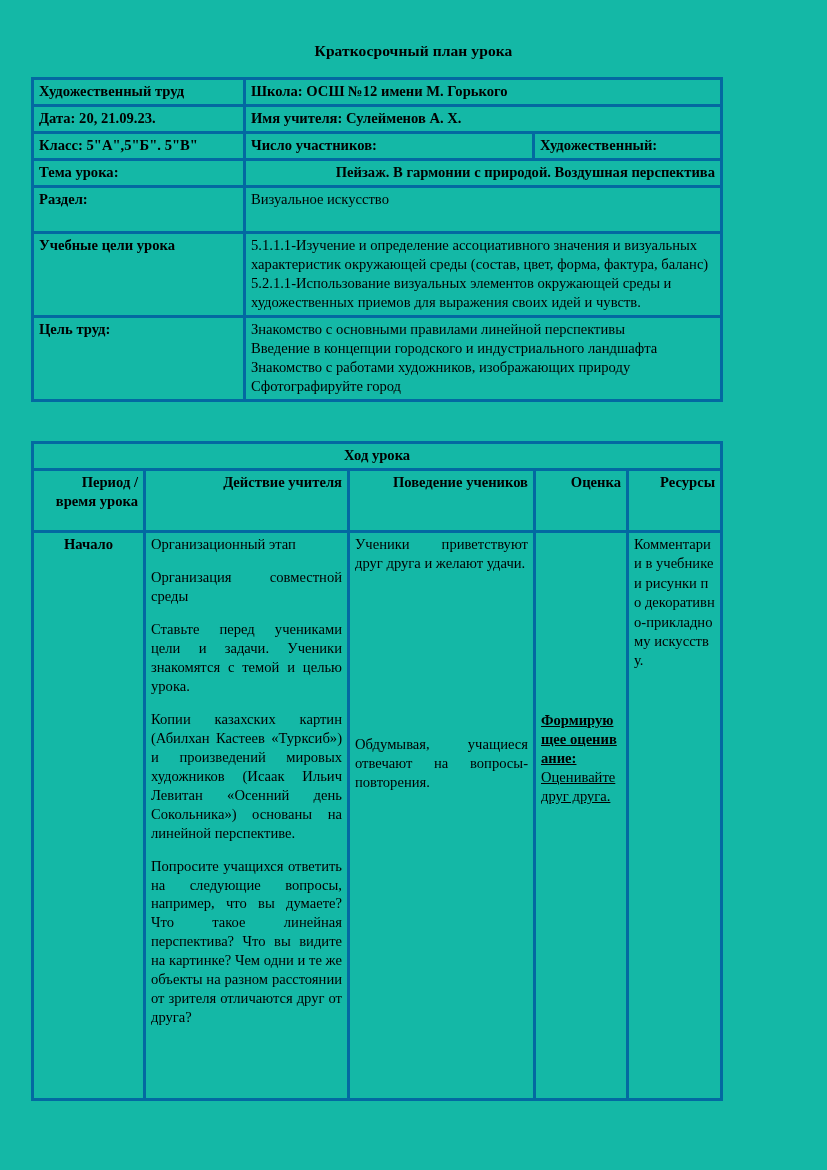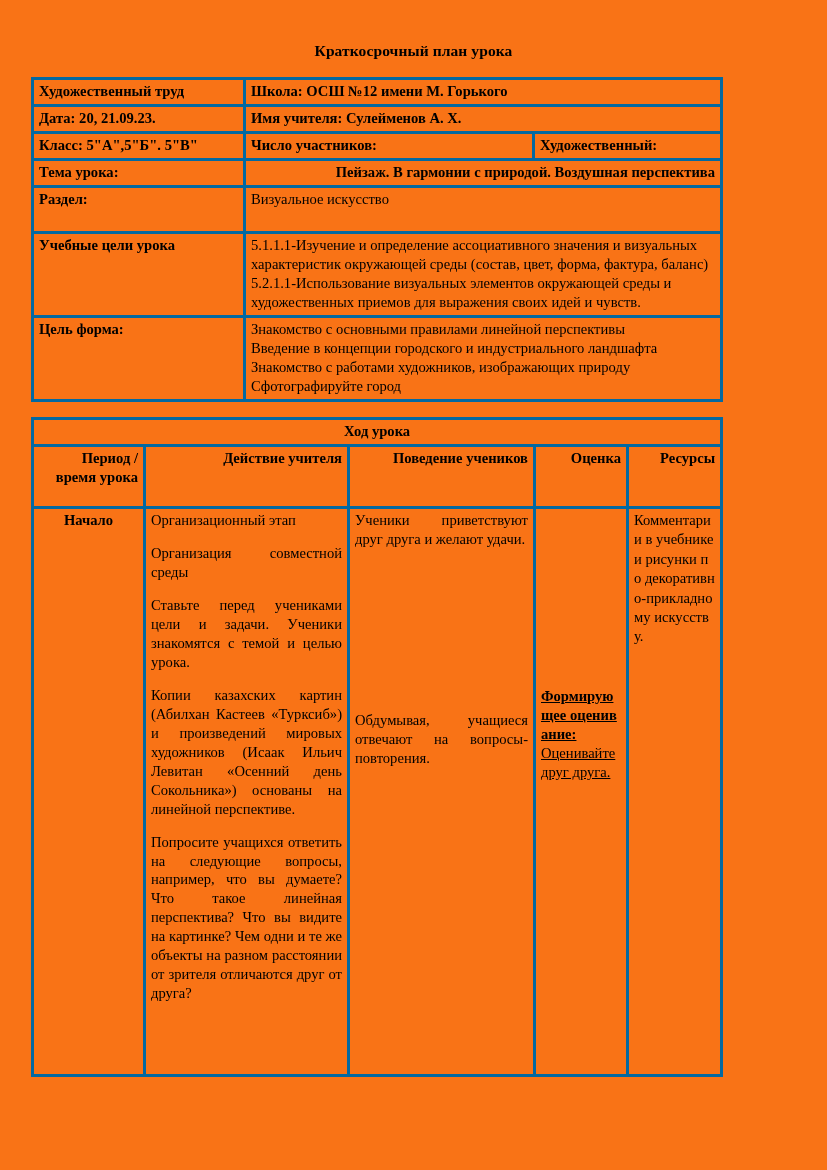--- a/index.html
+++ b/index.html
@@ -14,21 +14,21 @@
     font-family: "Liberation Serif", "DejaVu Serif", serif;
     color: #000000;
     -webkit-font-smoothing: antialiased;
   }
   .page {
     position: relative;
     width: 827px;
     height: 1170px;
     box-sizing: border-box;
     padding: 0;
-    background: #f97316;
+    background: #14b8a6;
   }
   .doc-title {
     position: absolute;
     top: 42px;
     left: 0;
     width: 827px;
     text-align: center;
     font-size: 15.5px;
     font-weight: bold;
     letter-spacing: 0.1px;
@@ -146,32 +146,32 @@
         <td class="razdel-cell" colspan="2">Визуальное искусство</td>
       </tr>
       <tr>
         <td class="b">Учебные цели урока</td>
         <td class="goals-cell" colspan="2">
           <span class="goal-line">5.1.1.1-Изучение и определение ассоциативного значения и визуальных характеристик окружающей среды (состав, цвет, форма, фактура, баланс)</span>
           <span class="goal-line">5.2.1.1-Использование визуальных элементов окружающей среды и художественных приемов для выражения своих идей и чувств.</span>
         </td>
       </tr>
       <tr>
-        <td class="b">Цель форма:</td>
+        <td class="b">Цель труд:</td>
         <td class="aim-cell" colspan="2">
           <span class="aim-line">Знакомство с основными правилами линейной перспективы</span>
           <span class="aim-line">Введение в концепции городского и индустриального ландшафта</span>
           <span class="aim-line">Знакомство с работами художников, изображающих природу</span>
           <span class="aim-line">Сфотографируйте город</span>
         </td>
       </tr>
     </tbody>
   </table>
 
-  <table class="plan" style="top:417px;">
+  <table class="plan" style="top:441px;">
     <colgroup>
       <col class="c1">
       <col class="c2">
       <col class="c3">
       <col class="c4">
       <col class="c5">
     </colgroup>
     <tbody>
       <tr>
         <td class="hod-header" colspan="5">Ход урока</td>

